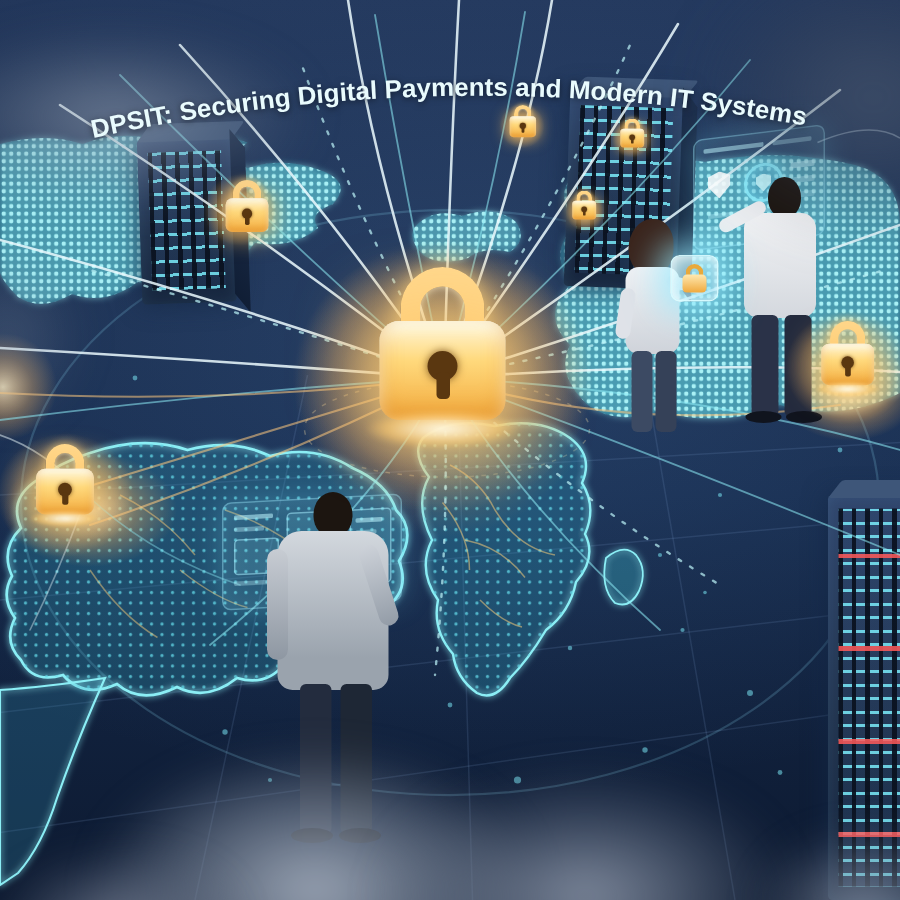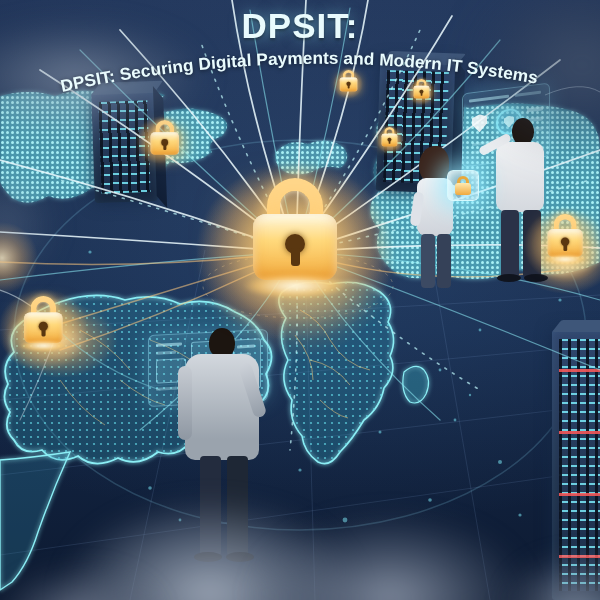--- a/index.html
+++ b/index.html
@@ -395,21 +395,20 @@
   </div>
 
   <div class="cloud cloud-tl z6"></div>
   <div class="cloud cloud-tr z6"></div>
   <div class="cloud cloud-lm z6"></div>
   <div class="cloud cloud-b1 z6"></div>
   <div class="cloud cloud-b2 z6"></div>
   <div class="cloud cloud-b3 z6"></div>
   <div class="cloud cloud-b4 z6"></div>
 
-  <div class="title z7">DPSIT:</div>
   <svg class="subtitle-svg z7" width="600" height="130" viewBox="0 0 600 130">
     <defs>
         <path id="subtitleArc" d="M 62,92 Q 300,40 538,84" fill="none"></path>
       </defs>
     <text style="filter:drop-shadow(0 1px 2px rgba(0,0,0,.5));">
       <textPath href="#subtitleArc" startOffset="0" textLength="478" lengthAdjust="spacingAndGlyphs">DPSIT: Securing Digital Payments and Modern IT Systems</textPath>
     </text>
   </svg>
 
 </div>

